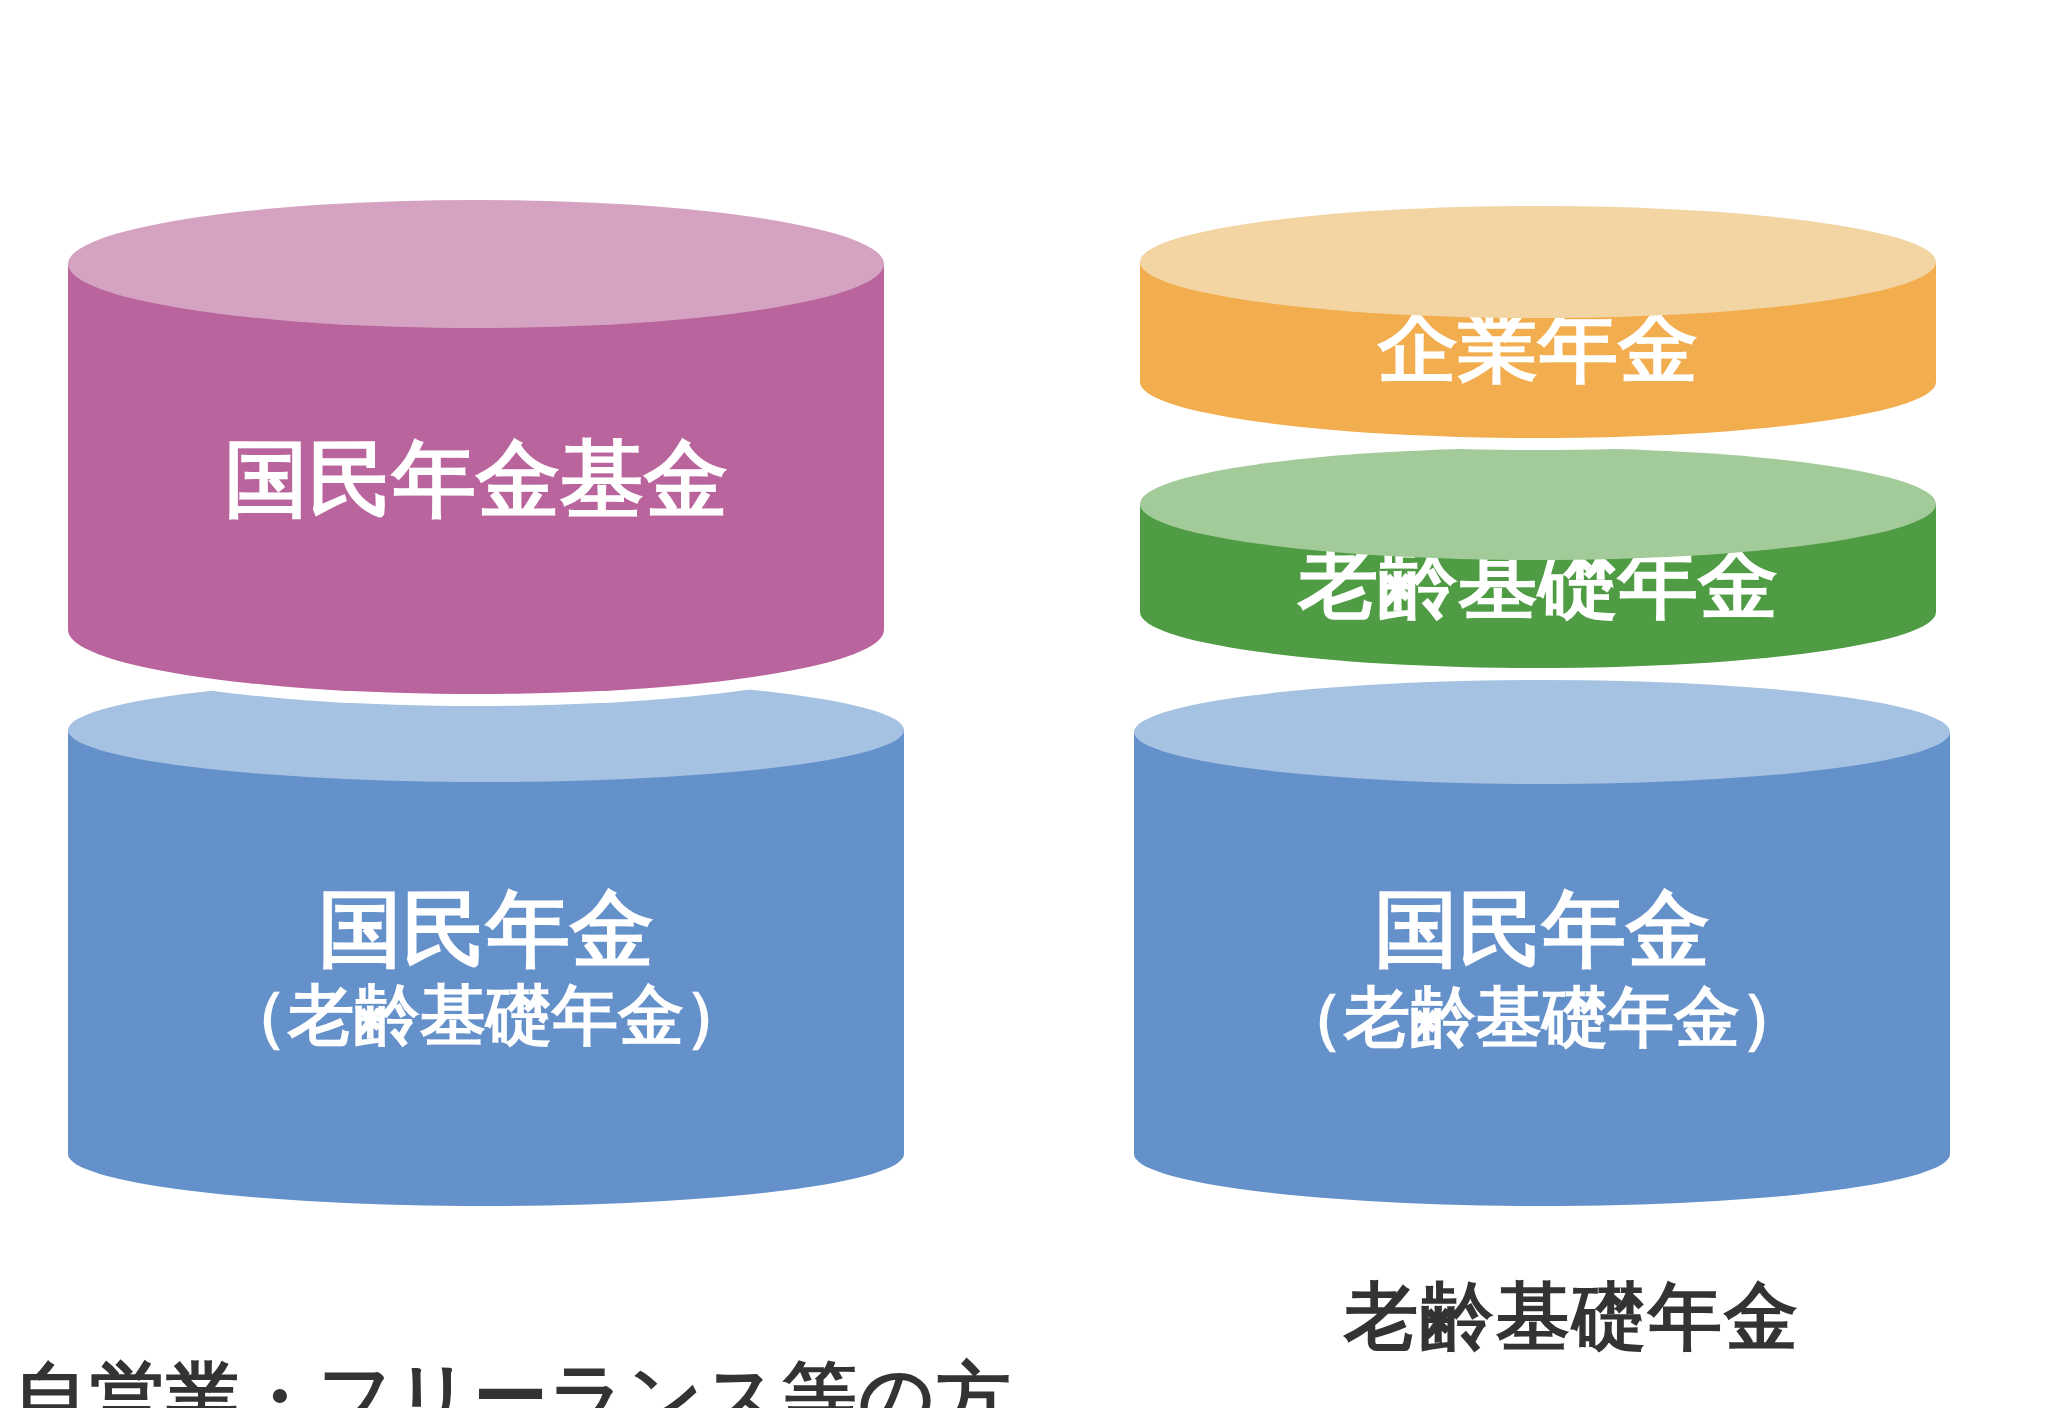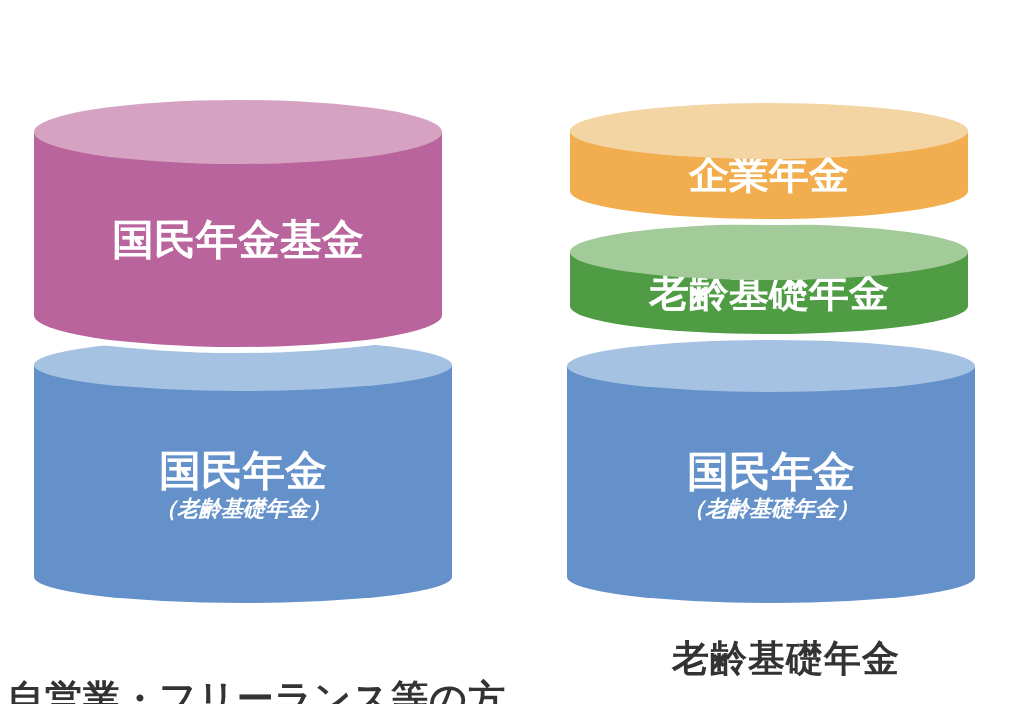--- a/index.html
+++ b/index.html
@@ -43,21 +43,21 @@
     z-index: 1;
   }
   .cyl-label {
     color: #ffffff;
     font-weight: 700;
     line-height: 1.18;
     white-space: nowrap;
   }
   .lbl-xl { font-size: 42px; }
   .lbl-lg { font-size: 40px; }
-  .lbl-sm { font-size: 22px; font-style: italic; }
+  .lbl-sm { font-size: 33px; }
 
   
   .cyl-pink       { left: 34px;  top: 100px; width: 408px; height: 247px; --ry: 32px; z-index: 4; }
   .cyl-blue-left  { left: 34px;  top: 339px; width: 418px; height: 264px; --ry: 26px; z-index: 1; }
   .cyl-orange     { left: 570px; top: 103px; width: 398px; height: 116px; --ry: 28px; z-index: 5; }
   .cyl-green      { left: 570px; top: 224px; width: 398px; height: 110px; --ry: 28px; z-index: 4; }
   .cyl-blue-right { left: 567px; top: 340px; width: 408px; height: 263px; --ry: 26px; z-index: 1; }
 
   
   .caption {

